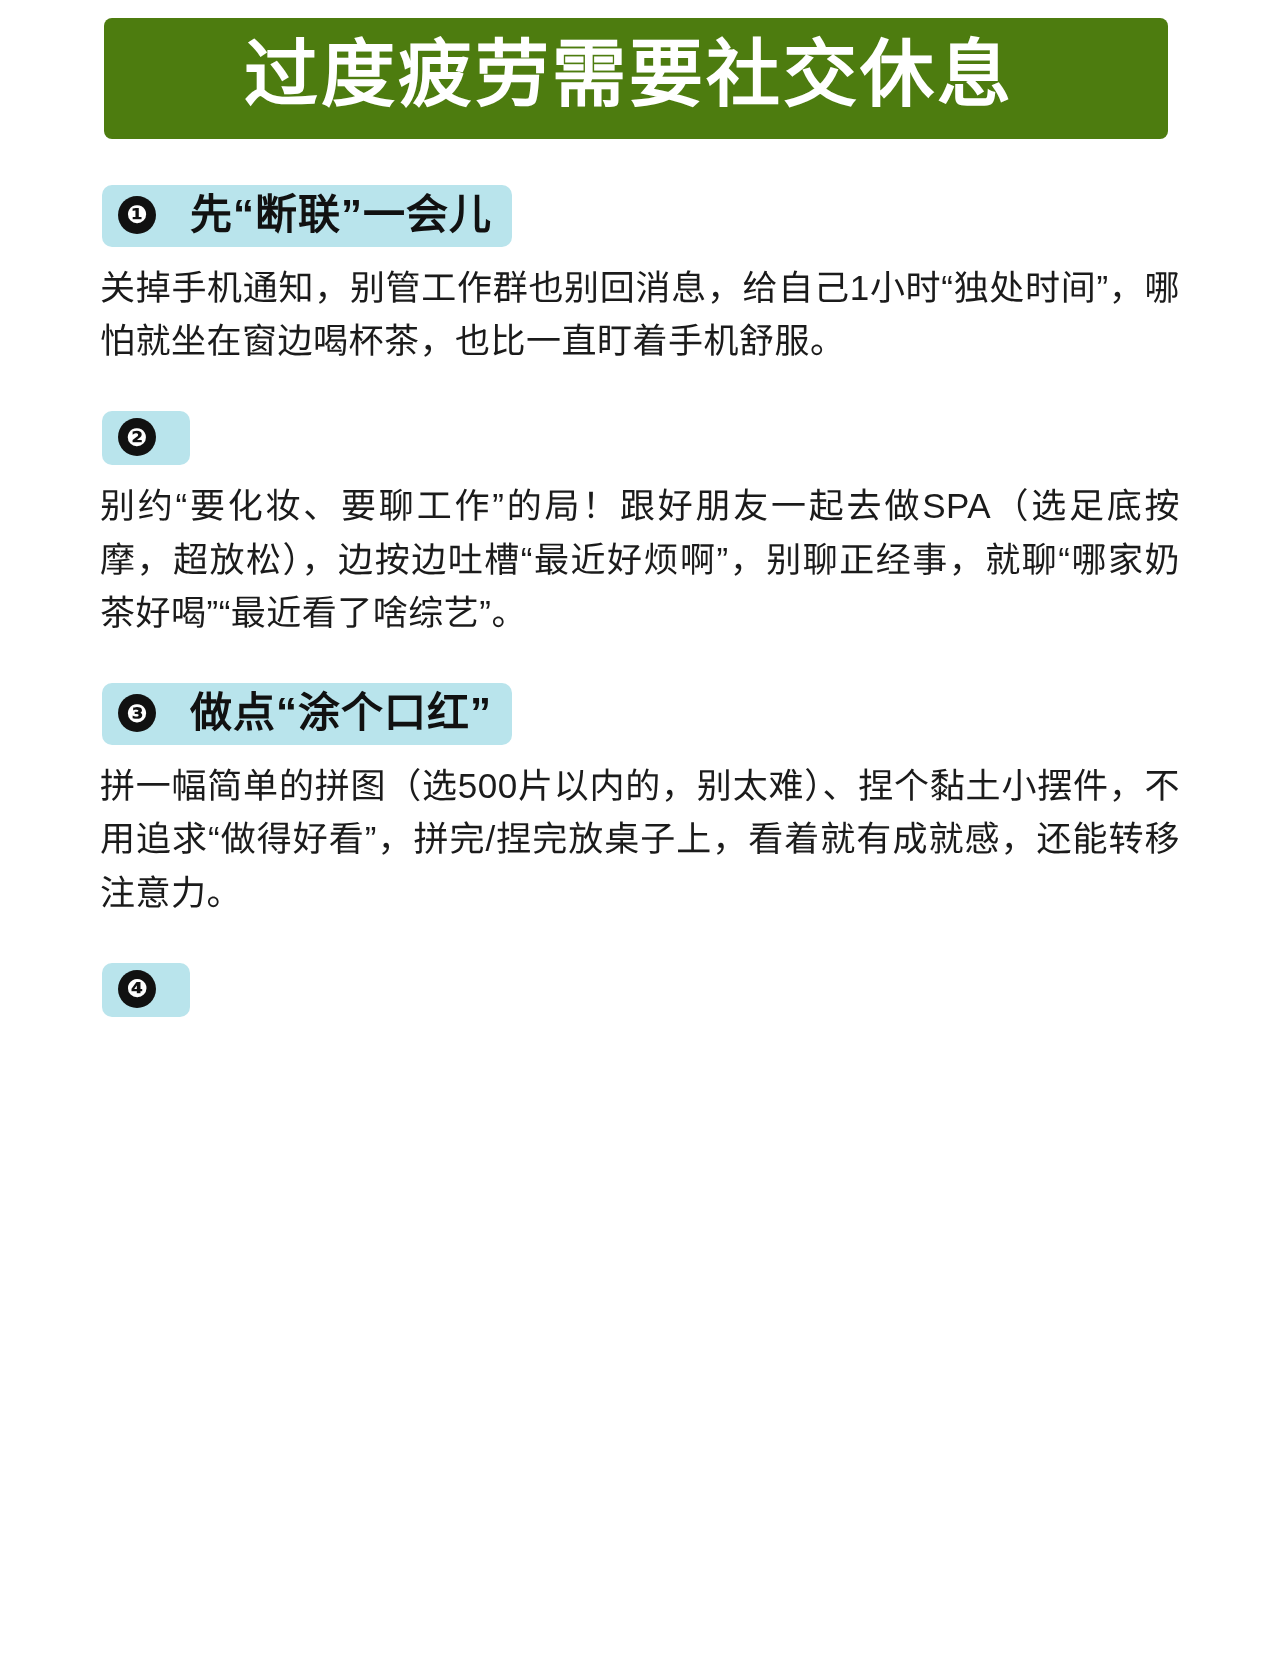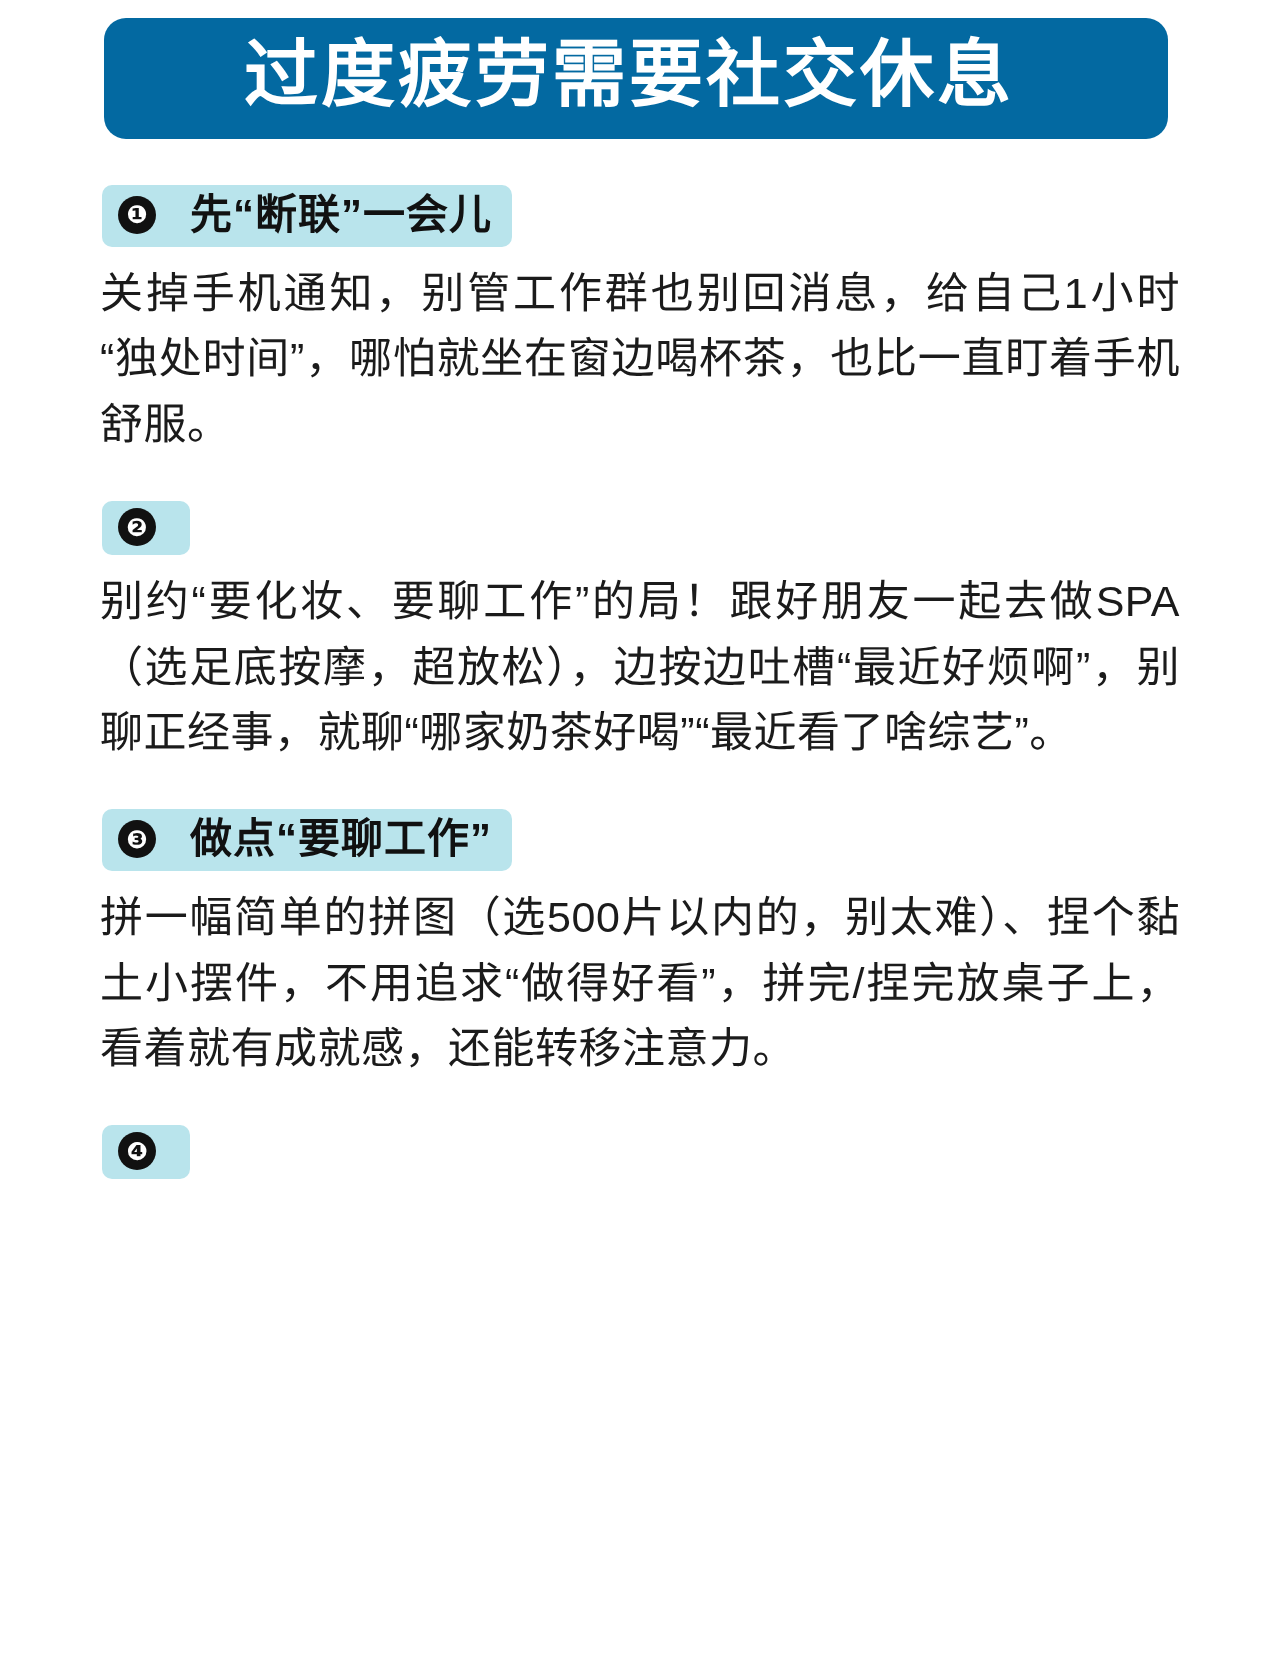--- a/index.html
+++ b/index.html
@@ -15,22 +15,22 @@
     -webkit-font-smoothing: antialiased;
   }
   .page {
     width: 1280px;
     box-sizing: border-box;
     padding: 14px 96px 40px 96px;
   }
 
   
   .title-banner {
-    background: #0369a1;
-    border-radius: 22px;
+    background: #4d7c0f;
+    border-radius: 8px;
     padding: 16px 48px 22px 34px;
     display: flex;
     align-items: center;
     justify-content: center;
     margin: 4px 16px 46px 8px;
   }
   .title-text {
     color: #ffffff;
     font-size: 74px;
     font-weight: bold;
@@ -70,21 +70,21 @@
     font-size: 42px;
     font-weight: bold;
     color: #111111;
     letter-spacing: 1px;
     line-height: 1.1;
     white-space: nowrap;
     margin-left: 20px;
   }
   .section-body {
     margin: 14px 4px 0 4px;
-    font-size: 43px;
+    font-size: 35px;
     line-height: 1.52;
     letter-spacing: 0.5px;
     color: #1b1b1b;
     text-align: justify;
     text-justify: inter-character;
   }
 </style>
 </head>
 <body>
 
@@ -105,21 +105,21 @@
   <div class="section">
     <div class="section-head">
       <span class="badge">❷</span>
     </div>
     <p class="section-body">别约“要化妆、要聊工作”的局！跟好朋友一起去做SPA（选足底按摩，超放松），边按边吐槽“最近好烦啊”，别聊正经事，就聊“哪家奶茶好喝”“最近看了啥综艺”。</p>
   </div>
 
   <div class="section">
     <div class="section-head">
       <span class="badge">❸</span>
-      <span class="section-title">做点“要聊工作”</span>
+      <span class="section-title">做点“涂个口红”</span>
     </div>
     <p class="section-body">拼一幅简单的拼图（选500片以内的，别太难）、捏个黏土小摆件，不用追求“做得好看”，拼完/捏完放桌子上，看着就有成就感，还能转移注意力。</p>
   </div>
 
   <div class="section">
     <div class="section-head">
       <span class="badge">❹</span>
     </div>
   </div>
 

